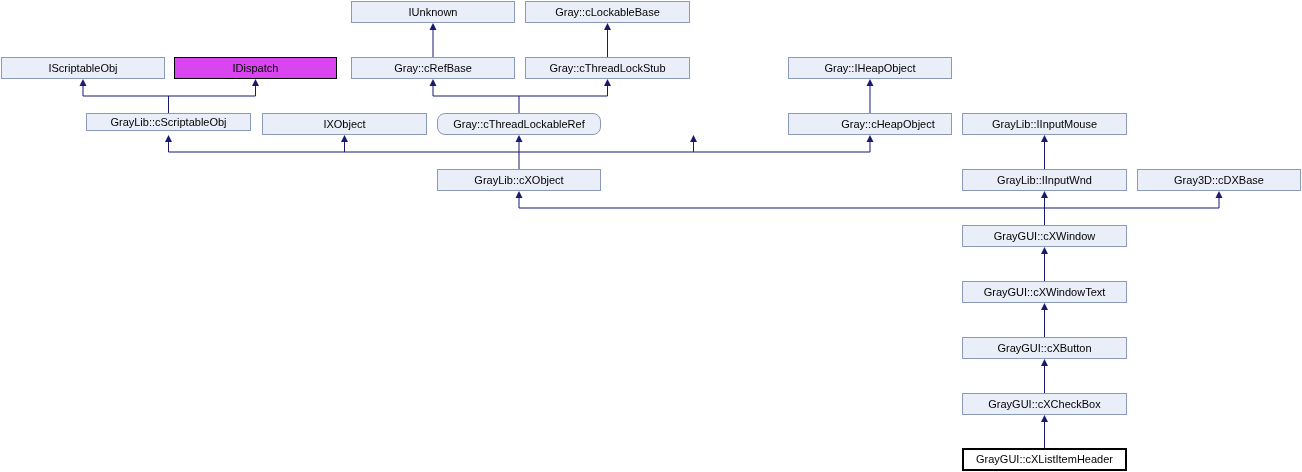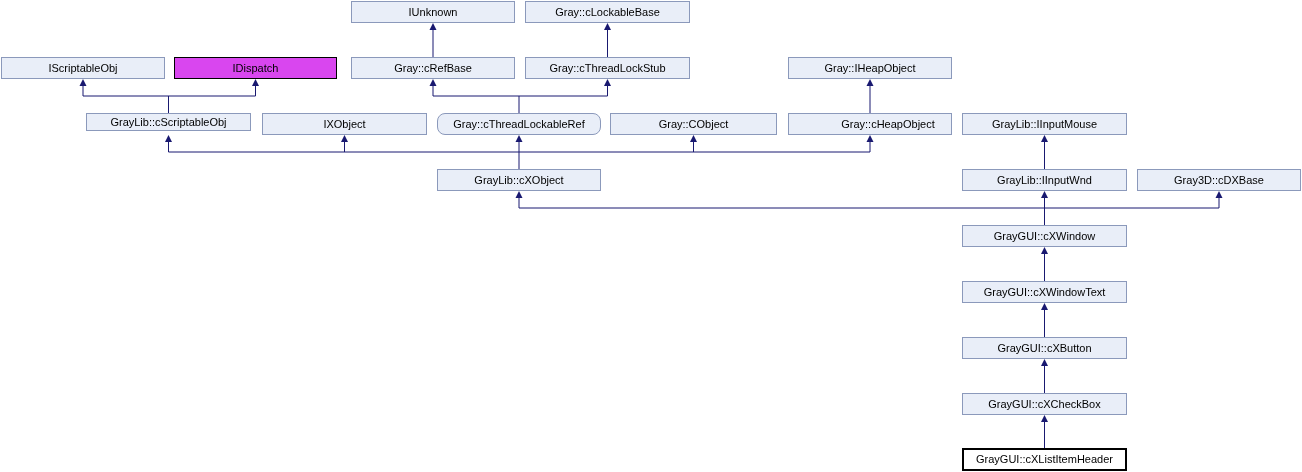--- a/index.html
+++ b/index.html
@@ -120,23 +120,20 @@
     </div>
     <div class="node" style="left: 86px; top: 113px; width: 165px; height: 18px;">
       <span>GrayLib::cScriptableObj</span>
     </div>
     <div class="node" style="left: 262px; top: 113px; width: 165px; height: 22px;">
       <span>IXObject</span>
     </div>
     <div class="node" style="left: 437px; top: 113px; width: 164px; height: 22px; border-radius: 8px;">
       <span>Gray::cThreadLockableRef</span>
     </div>
-    <div class="node" style="left: 610px; top: 113px; width: 167px; height: 22px;">
-      <span>Gray::CObject</span>
-    </div>
     <div class="node" style="left: 788px; top: 113px; width: 164px; height: 22px; padding-left: 36px;">
       <span>Gray::cHeapObject</span>
     </div>
     <div class="node" style="left: 962px; top: 113px; width: 165px; height: 22px;">
       <span>GrayLib::IInputMouse</span>
     </div>
     <div class="node" style="left: 437px; top: 169px; width: 164px; height: 22px;">
       <span>GrayLib::cXObject</span>
     </div>
     <div class="node" style="left: 962px; top: 169px; width: 165px; height: 22px;">

